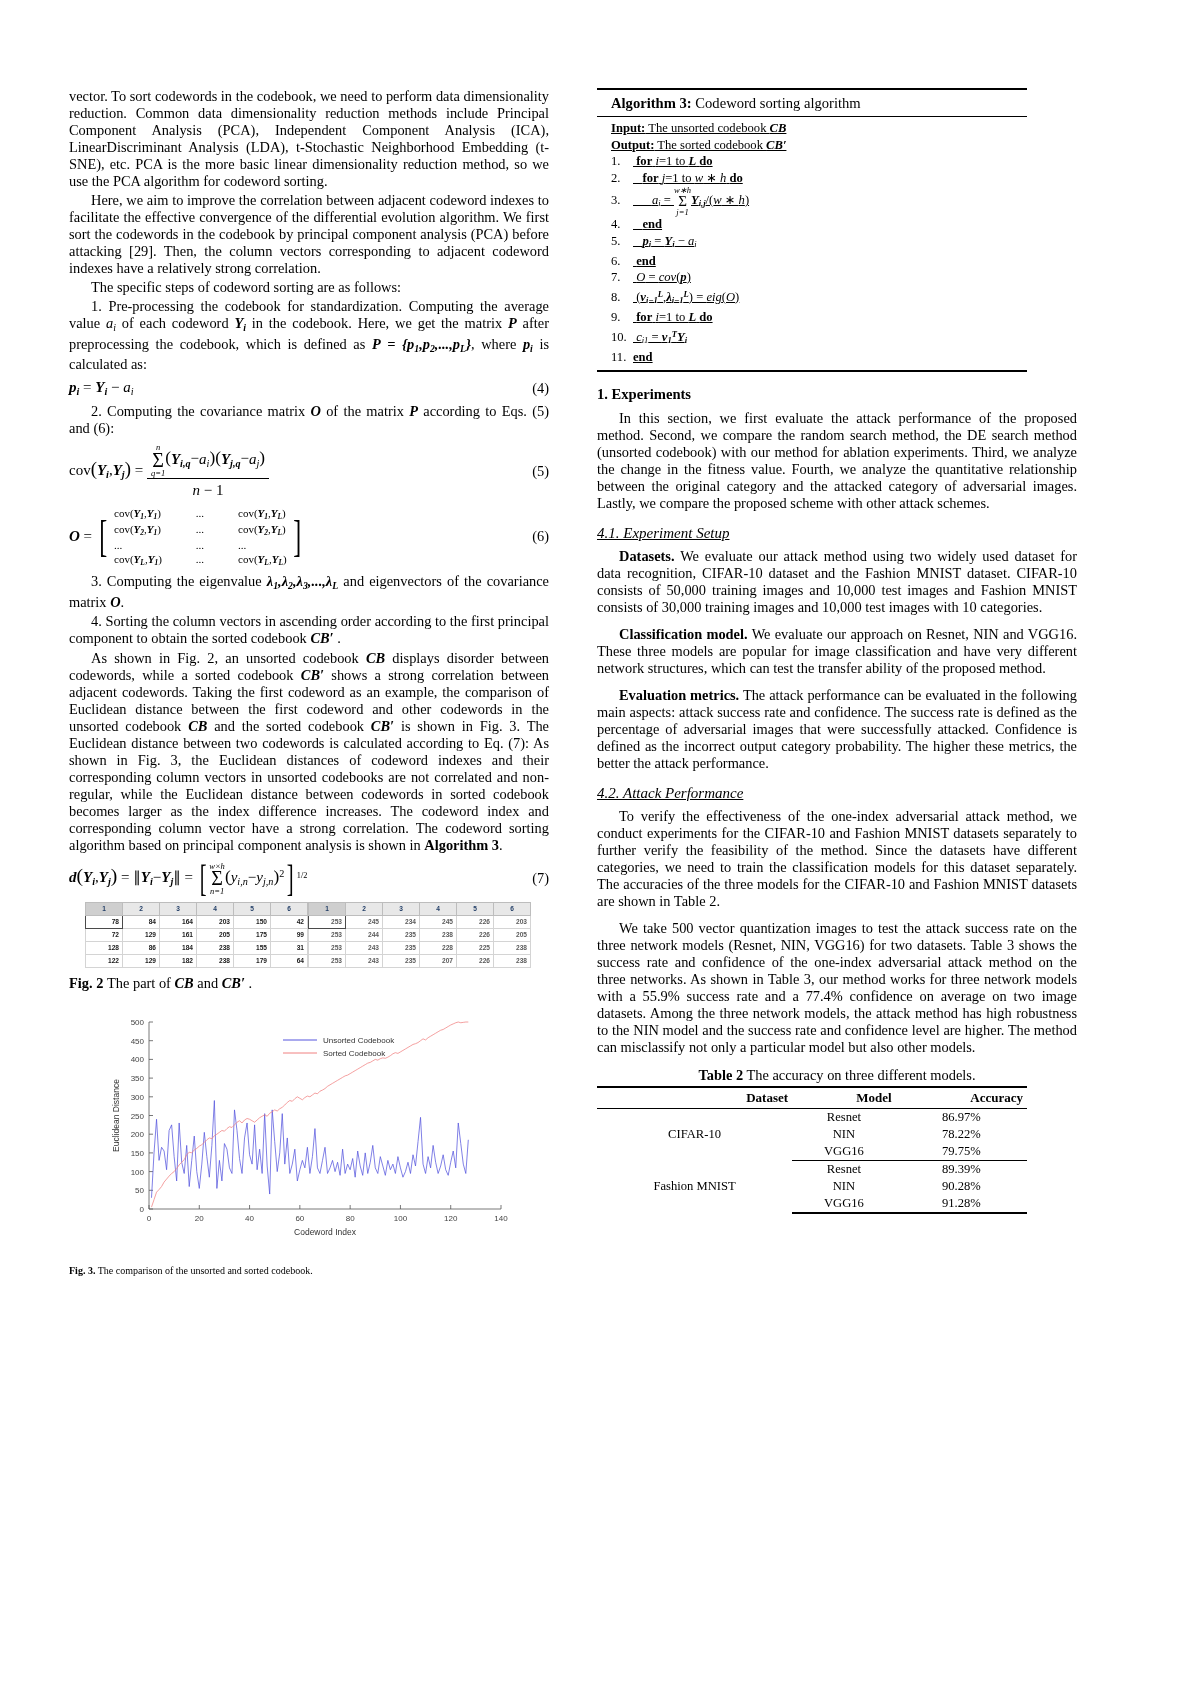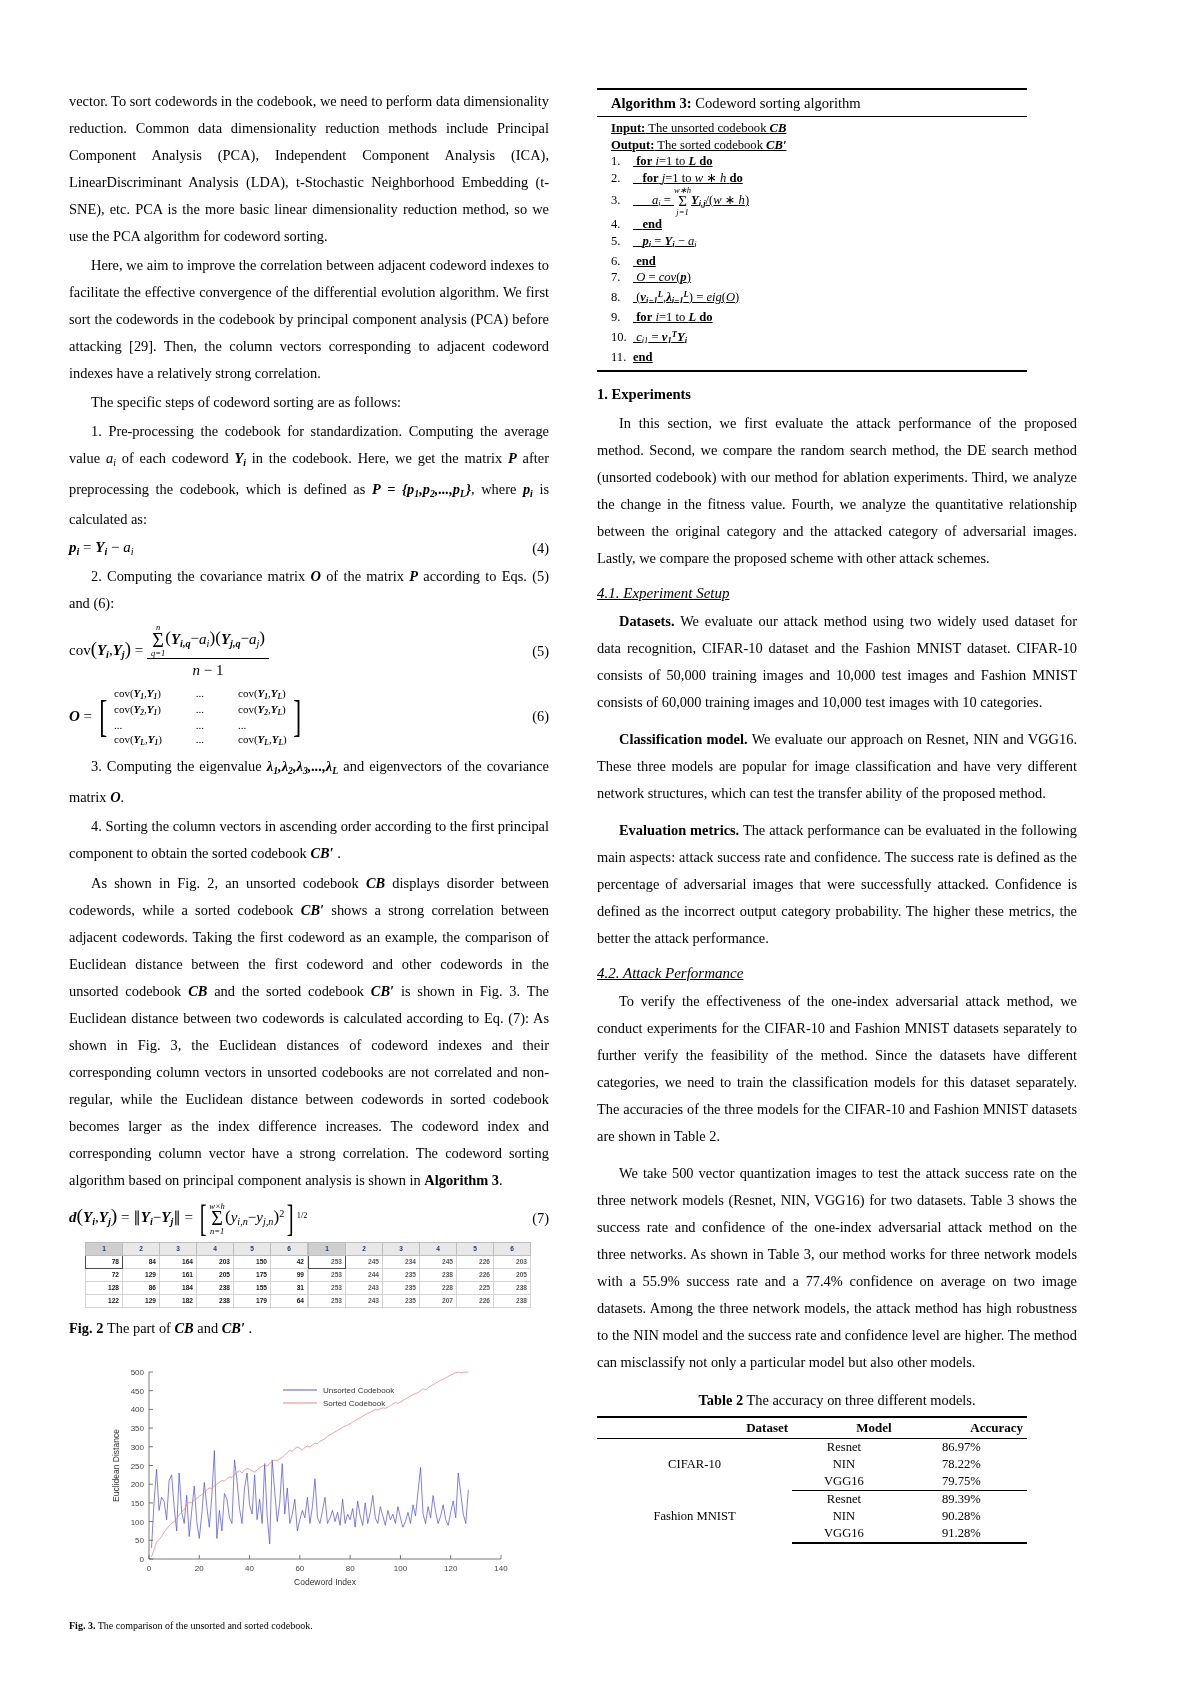--- a/index.html
+++ b/index.html
@@ -18,21 +18,21 @@
     position:absolute;
     left:69px; top:88px;
     width:1056px;
     display:flex;
     gap:48px;
   }
   .col{width:480px;}
   p{
     margin:0 0 0 0;
     font-size:14.4px;
-    line-height:27px;
+    line-height:17px;
     text-align:justify;
     text-justify:inter-word;
     hyphens:none;
   }
   p.ind{text-indent:22px;}
   .b{font-weight:bold;}
   .bi{font-weight:bold;font-style:italic;}
   .sec-head{
     font-size:14.6px;font-weight:bold;margin:13px 0 6px 0;line-height:19px;
   }
@@ -354,21 +354,21 @@
         <div class="ln"><span class="no">9.</span>&nbsp;<span class="b">for</span> <span class="mi">i</span>=1 to <span class="bi">L</span> <span class="b">do</span></div>
         <div class="ln"><span class="no">10.</span><span class="mi">&nbsp;c<sub>i1</sub></span> = <span class="mbi">v<sub>1</sub><sup>T</sup></span><span class="mbi">Y<sub>i</sub></span></div>
         <div class="ln"><span class="no">11.</span><span class="b">end</span></div>
       </div>
     </div>
 
     <div class="sec-head">1. Experiments</div>
     <p class="ind">In this section, we first evaluate the attack performance of the proposed method. Second, we compare the random search method, the DE search method (unsorted codebook) with our method for ablation experiments. Third, we analyze the change in the fitness value. Fourth, we analyze the quantitative relationship between the original category and the attacked category of adversarial images. Lastly, we compare the proposed scheme with other attack schemes.</p>
 
     <div class="sub-head">4.1. Experiment Setup</div>
-    <p class="ind"><span class="b">Datasets.</span><span> We evaluate our attack method using two widely used dataset for data recognition, CIFAR-10 dataset and the Fashion MNIST dataset. CIFAR-10 consists of 50,000 training images and 10,000 test images and Fashion MNIST consists of 60,000 training images and 10,000 test images with 10 categories.</span></p>
+    <p class="ind"><span class="b">Datasets.</span><span> We evaluate our attack method using two widely used dataset for data recognition, CIFAR-10 dataset and the Fashion MNIST dataset. CIFAR-10 consists of 50,000 training images and 10,000 test images and Fashion MNIST consists of 30,000 training images and 10,000 test images with 10 categories.</span></p>
     <p class="ind" style="margin-top:10px"><span class="b">Classification model.</span><span> We evaluate our approach on Resnet, NIN and VGG16. These three models are popular for image classification and have very different network structures, which can test the transfer ability of the proposed method.</span></p>
     <p class="ind" style="margin-top:10px"><span class="b">Evaluation metrics.</span><span> The attack performance can be evaluated in the following main aspects: attack success rate and confidence. The success rate is defined as the percentage of adversarial images that were successfully attacked. Confidence is defined as the incorrect output category probability. The higher these metrics, the better the attack performance.</span></p>
 
     <div class="sub-head">4.2. Attack Performance</div>
     <p class="ind">To verify the effectiveness of the one-index adversarial attack method, we conduct experiments for the CIFAR-10 and Fashion MNIST datasets separately to further verify the feasibility of the method. Since the datasets have different categories, we need to train the classification models for this dataset separately. The accuracies of the three models for the CIFAR-10 and Fashion MNIST datasets are shown in Table 2.</p>
     <p class="ind" style="margin-top:10px">We take 500 vector quantization images to test the attack success rate on the three network models (Resnet, NIN, VGG16) for two datasets. Table 3 shows the success rate and confidence of the one-index adversarial attack method on the three networks. As shown in Table 3, our method works for three network models with a 55.9% success rate and a 77.4% confidence on average on two image datasets. Among the three network models, the attack method has high robustness to the NIN model and the success rate and confidence level are higher. The method can misclassify not only a particular model but also other models.</p>
 
     <p class="t2cap"><span class="b">Table 2</span><span> The accuracy on three different models.</span></p>
 
     <table class="t2">

